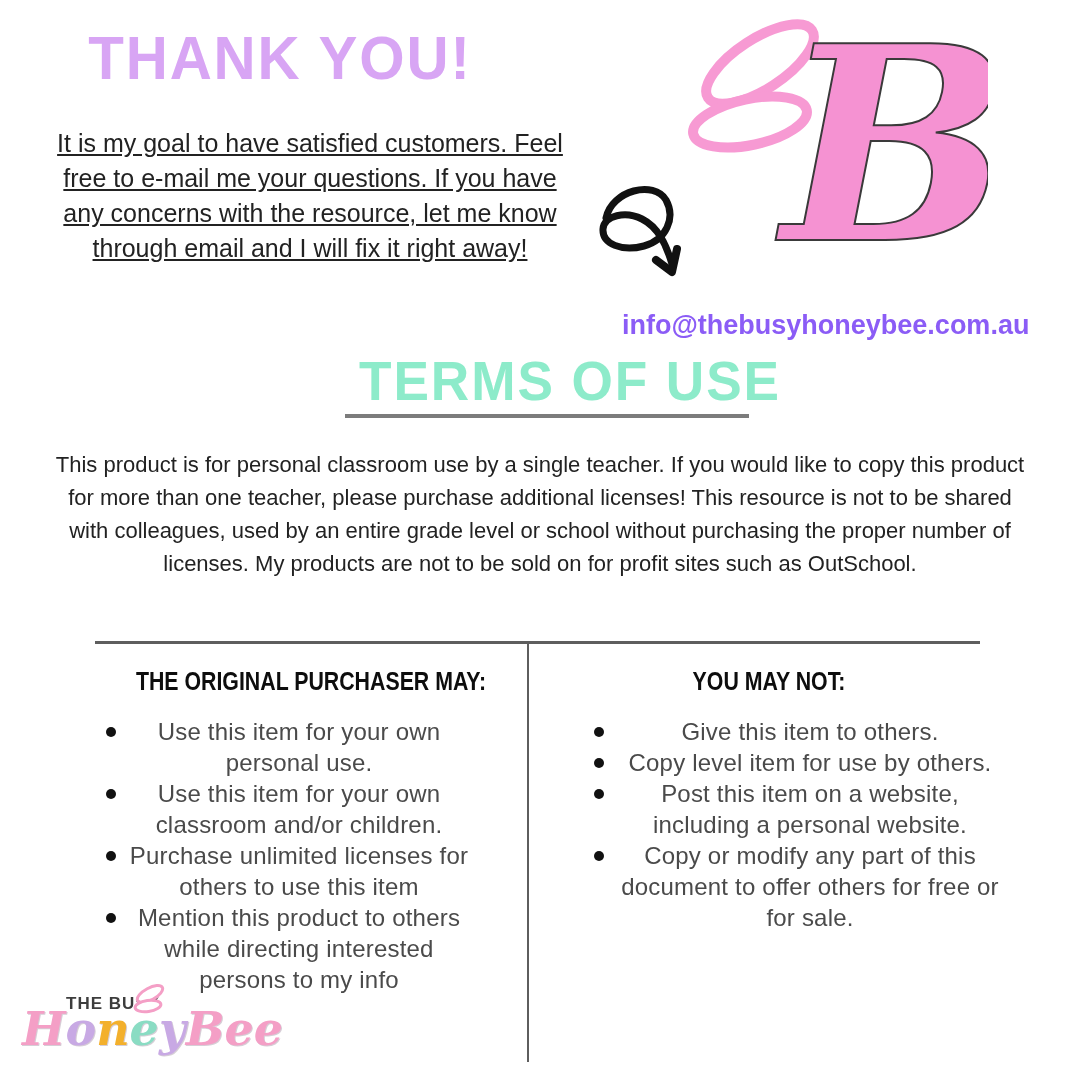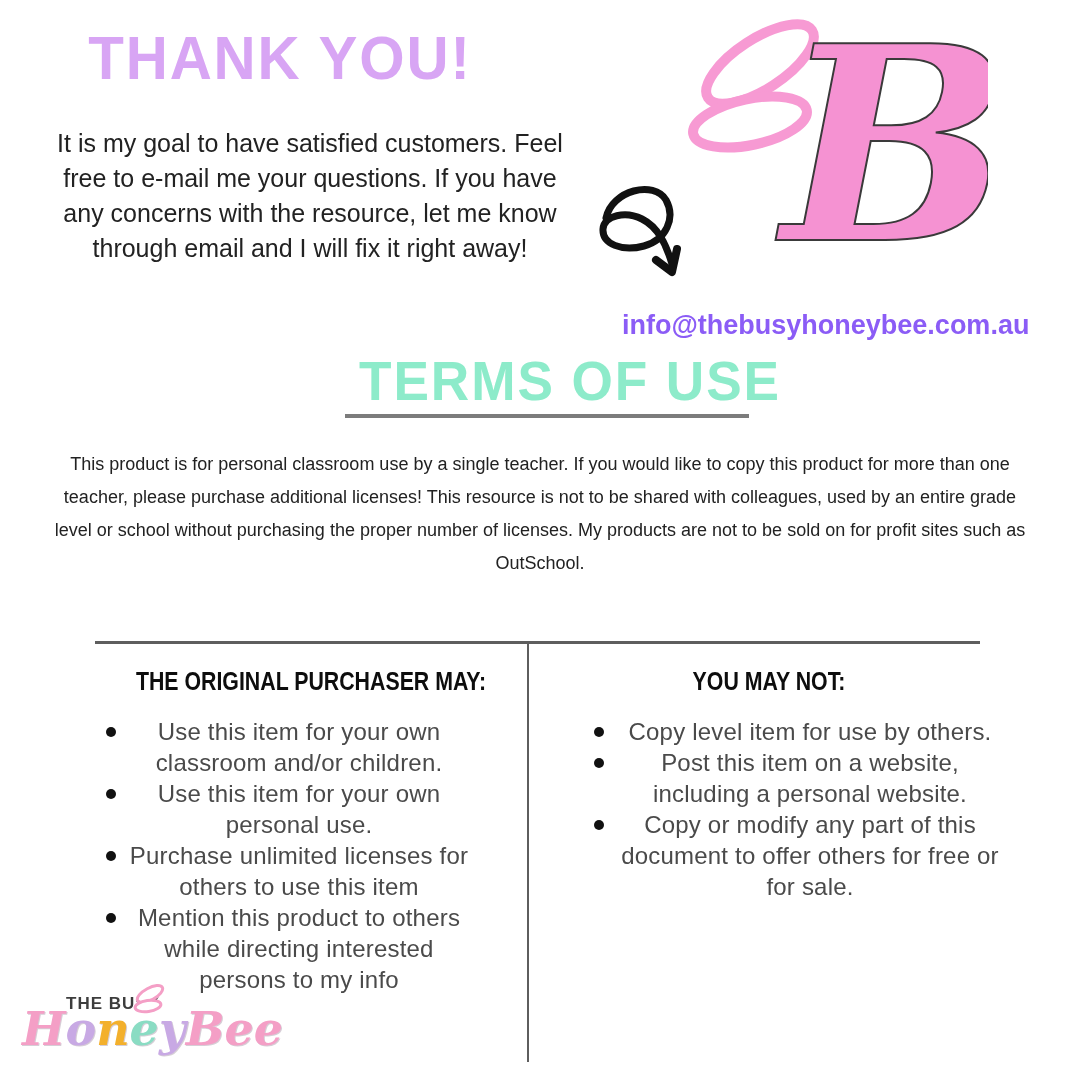--- a/index.html
+++ b/index.html
@@ -11,41 +11,41 @@
   .abs{position:absolute;}
 
   .thank-title{
     left:70px;top:22px;width:420px;text-align:center;
     font-size:62px;font-weight:800;letter-spacing:2px;
     transform:scaleX(.94);transform-origin:center;
     white-space:nowrap;
   }
   .thank-body{
     left:42px;top:126px;width:536px;text-align:center;
-    font-size:25px;line-height:35px;font-weight:400;color:#222;
+    font-size:25px;line-height:35px;font-weight:400;color:#222;text-decoration:underline;
   }
 
   .arrow-doodle{left:594px;top:180px;}
   .b-logo{left:678px;top:2px;}
 
   .email{
     left:622px;top:310px;width:460px;text-align:left;
     font-size:27px;font-weight:700;color:#8b5cf6;
   }
 
   .terms-title{
     left:330px;top:348px;width:480px;text-align:center;
     font-size:56px;font-weight:800;letter-spacing:2px;
     transform:scaleX(.95);transform-origin:center;white-space:nowrap;
   }
   .terms-underline{left:345px;top:414px;width:404px;height:4px;background:#7c7c7c;}
 
   .terms-body{
     left:46px;top:448px;width:988px;text-align:center;
-    font-size:18px;line-height:33px;color:#222;
+    font-size:22px;line-height:33px;color:#222;
   }
 
   .rule-h{left:95px;top:641px;width:885px;height:3px;background:#5e5e5e;}
   .rule-v{left:527px;top:641px;width:2px;height:421px;background:#5e5e5e;}
 
   .col-header{
     top:666px;text-align:center;font-size:26px;font-weight:800;
     letter-spacing:0px;color:#0d0d0d;white-space:nowrap;
     transform:scaleX(.82);transform-origin:center;
   }
@@ -113,41 +113,45 @@
   <div class="abs rule-h"></div>
   <div class="abs rule-v"></div>
 
   <div class="abs col-header left">THE ORIGINAL PURCHASER MAY:</div>
   <div class="abs col-header right">YOU MAY NOT:</div>
 
   <ul class="abs bullet-list left">
 
       <li class="bullet-item">
         <span class="bullet-dot"></span>
-        <span class="bullet-text">Use this item for your own classroom and/or children.</span>
+        <span class="bullet-text">Use this item for your own personal use.</span>
       </li>
 
       <li class="bullet-item">
         <span class="bullet-dot"></span>
-        <span class="bullet-text">Use this item for your own personal use.</span>
+        <span class="bullet-text">Use this item for your own classroom and/or children.</span>
       </li>
 
       <li class="bullet-item">
         <span class="bullet-dot"></span>
         <span class="bullet-text">Purchase unlimited licenses for others to use this item</span>
       </li>
 
       <li class="bullet-item">
         <span class="bullet-dot"></span>
         <span class="bullet-text">Mention this product to others while directing interested persons to my info</span>
       </li>
     </ul>
 
   <ul class="abs bullet-list right">
 
+      <li class="bullet-item">
+        <span class="bullet-dot"></span>
+        <span class="bullet-text">Give this item to others.</span>
+      </li>
 
       <li class="bullet-item">
         <span class="bullet-dot"></span>
         <span class="bullet-text">Copy level item for use by others.</span>
       </li>
 
       <li class="bullet-item">
         <span class="bullet-dot"></span>
         <span class="bullet-text">Post this item on a website, including a personal website.</span>
       </li>

